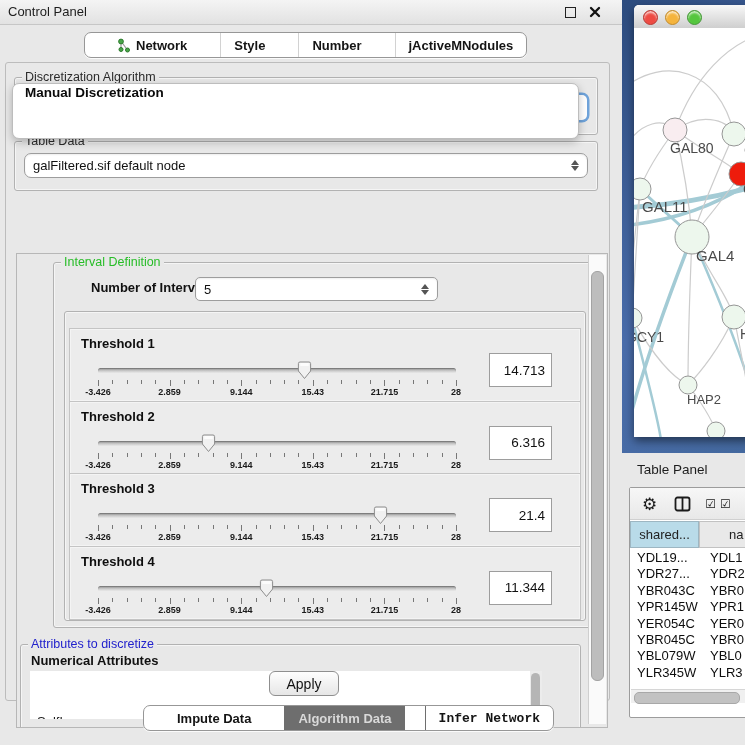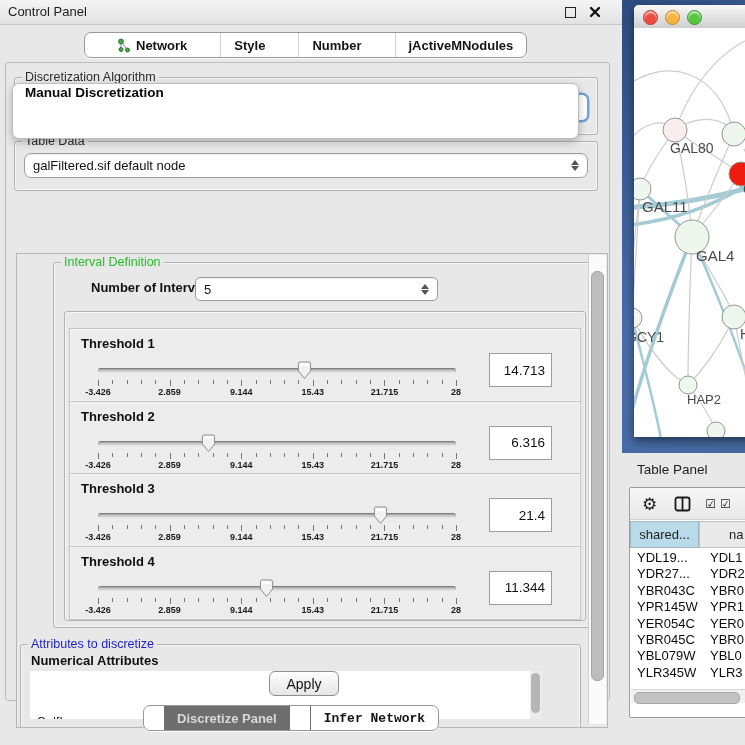--- a/index.html
+++ b/index.html
@@ -365,22 +365,25 @@
           <div class="thumb"></div>
         </div>
     </div>
 
     <div id="apply-row" class="abs" style="left:0;top:601px;width:601px;height:36px;">
       <div id="apply-btn">Apply</div>
     </div>
   </div>
 
   <div id="bottom-tabbar" class="pill abs">
+      <div class="tab">
+        <span>Impute Data</span>
+      </div>
       <div class="tab selected">
-        <span>Discretize Panel</span>
+        <span>Algorithm Data</span>
       </div>
       <div class="tab">
         <span>Infer Network</span>
       </div>
     </div>
 
   <div id="algo-combo-focus" class="abs"></div>
   <div id="algo-popup" class="abs">
     <div class="popup-item bold">Manual Discretization</div>
   </div>

